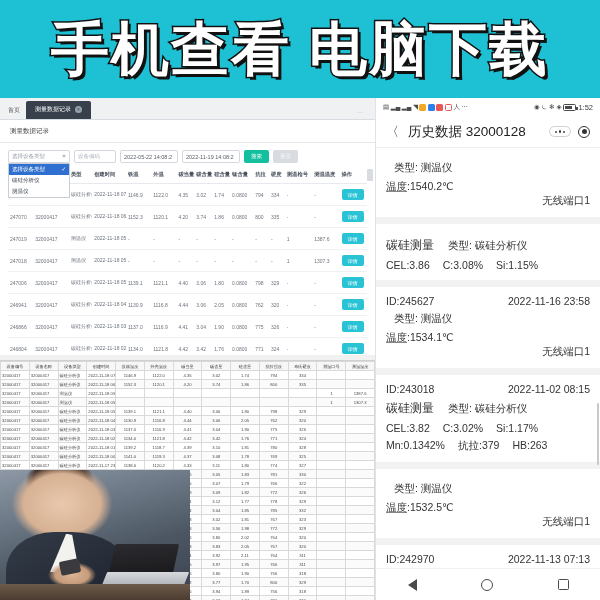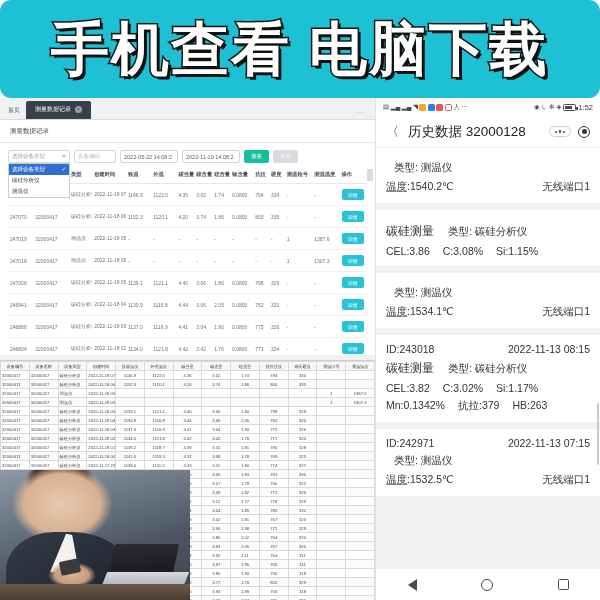--- a/index.html
+++ b/index.html
@@ -6,21 +6,21 @@
   html, body {
     width: 600px; height: 600px;
     font-family: "Liberation Sans", "DejaVu Sans", sans-serif;
     background: #ffffff; overflow: hidden;
   }
   #root { position: relative; width: 600px; height: 600px; }
 
   
   .banner {
     position: absolute; left: 0; top: 0; width: 600px; height: 98px;
-    background: #1ec1d4; display: flex; align-items: center; justify-content: center; border-radius: 11px;
+    background: #1ec1d4; display: flex; align-items: center; justify-content: center;
   }
   .banner-text {
     font-size: 58px; font-weight: bold; color: #ffffff;
     letter-spacing: 2px; line-height: 1;
     -webkit-text-stroke: 3px #111111;
     paint-order: stroke fill;
     text-shadow: 3px 3px 0 #111111;
     white-space: nowrap;
   }
 
@@ -211,21 +211,21 @@
 
   .ph-list { background: #f2f2f2; height: 420px; overflow: hidden; position: relative; }
   .ph-card { background: #ffffff; padding: 8px 10px 9px 10px; margin-bottom: 7px; }
   .ph-row { display: flex; align-items: baseline; }
   .ph-id { font-size: 10.5px; color: #333; }
   .ph-time-r { margin-left: auto; font-size: 10.5px; color: #333; }
   .ph-line2 { margin-top: 5px; display: flex; align-items: baseline; }
   .ph-meas { font-size: 12px; color: #333; }
   .ph-type { font-size: 10.5px; color: #333; margin-left: 14px; }
   .ph-type-indent { font-size: 10.5px; color: #333; margin-left: 8px; }
-  .ph-line3 { margin-top: 5px; display: flex; align-items: baseline; }
+  .ph-line3 { margin-top: 5px; display: flex; align-items: baseline; flex-direction: column; }
   .ph-temp { font-size: 10.5px; color: #333; }
   .ph-temp u { text-decoration: underline; text-decoration-color: #888; }
   .ph-port { margin-left: auto; font-size: 10.5px; color: #333; }
   .ph-vals { margin-top: 5px; font-size: 10.5px; color: #333; display: flex; gap: 13px; }
   .ph-vals2 { margin-top: 5px; font-size: 10.5px; color: #333; display: flex; gap: 13px; }
   .ph-scrollbar {
     position: absolute; right: 1.5px; top: 255px; width: 2px; height: 62px;
     background: #c9c9c9; border-radius: 1px;
   }
 
@@ -964,59 +964,65 @@
             <span class="ph-meas">碳硅测量</span>
             <span class="ph-type">类型:  碳硅分析仪</span>
           </div>
           <div class="ph-vals">
             <span>CEL:3.86</span>
             <span>C:3.08%</span>
             <span>Si:1.15%</span>
           </div>
         </div>
         <div class="ph-card">
+          <div class="ph-row">
+            <span class="ph-id">ID:245627</span>
+            <span class="ph-time-r">2022-11-16 23:58</span>
+          </div>
           <div class="ph-line2">
             <span class="ph-type-indent">类型: 测温仪</span>
           </div>
           <div class="ph-line3">
             <span class="ph-temp"><u>温度</u>:1534.1℃</span>
             <span class="ph-port">无线端口1</span>
           </div>
         </div>
         <div class="ph-card">
           <div class="ph-row">
             <span class="ph-id">ID:243018</span>
-            <span class="ph-time-r">2022-11-13 08:15</span>
+            <span class="ph-time-r">2022-11-02 08:15</span>
           </div>
           <div class="ph-line2">
             <span class="ph-meas">碳硅测量</span>
             <span class="ph-type">类型:  碳硅分析仪</span>
           </div>
           <div class="ph-vals">
             <span>CEL:3.82</span>
             <span>C:3.02%</span>
             <span>Si:1.17%</span>
           </div>
           <div class="ph-vals2">
             <span>Mn:0.1342%</span>
             <span>抗拉:379</span>
             <span>HB:263</span>
           </div>
         </div>
         <div class="ph-card">
-          <div class="ph-row">
-            <span class="ph-id">ID:242971</span>
-            <span class="ph-time-r">2022-11-13 07:15</span>
-          </div>
           <div class="ph-line2">
             <span class="ph-type-indent">类型: 测温仪</span>
           </div>
           <div class="ph-line3">
             <span class="ph-temp"><u>温度</u>:1532.5℃</span>
             <span class="ph-port">无线端口1</span>
+          </div>
+        </div>
+        <div class="ph-card">
+          <div class="ph-row">
+            <span class="ph-id">ID:242970</span>
+            <span class="ph-time-r">2022-11-13 07:13</span>
           </div>
         </div>
         <div class="ph-scrollbar"></div>
     </div>
 
     <div class="ph-nav">
       <div class="nav-back"></div>
       <div class="nav-home"></div>
       <div class="nav-rec"></div>
     </div>

